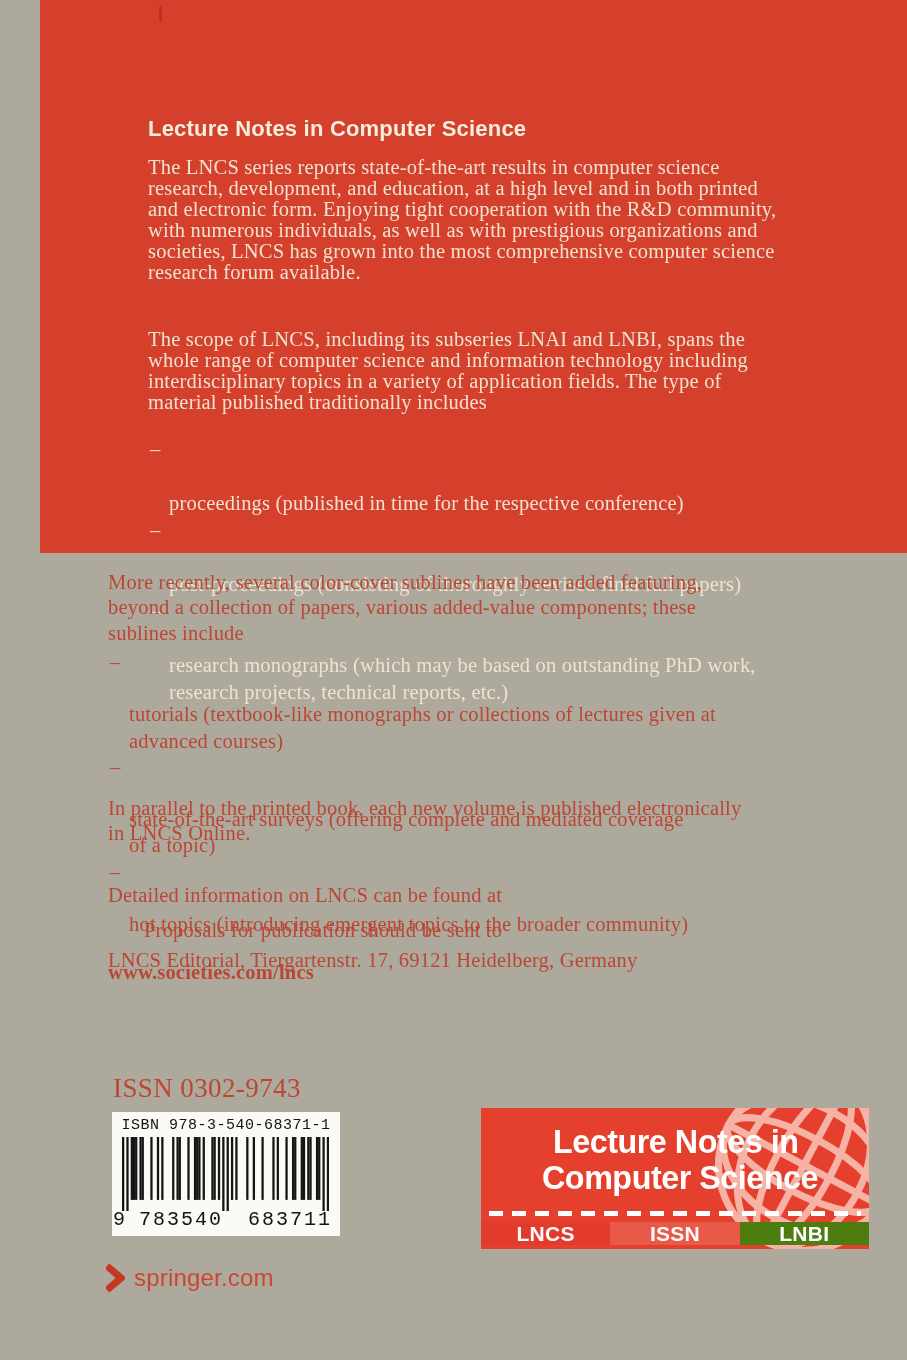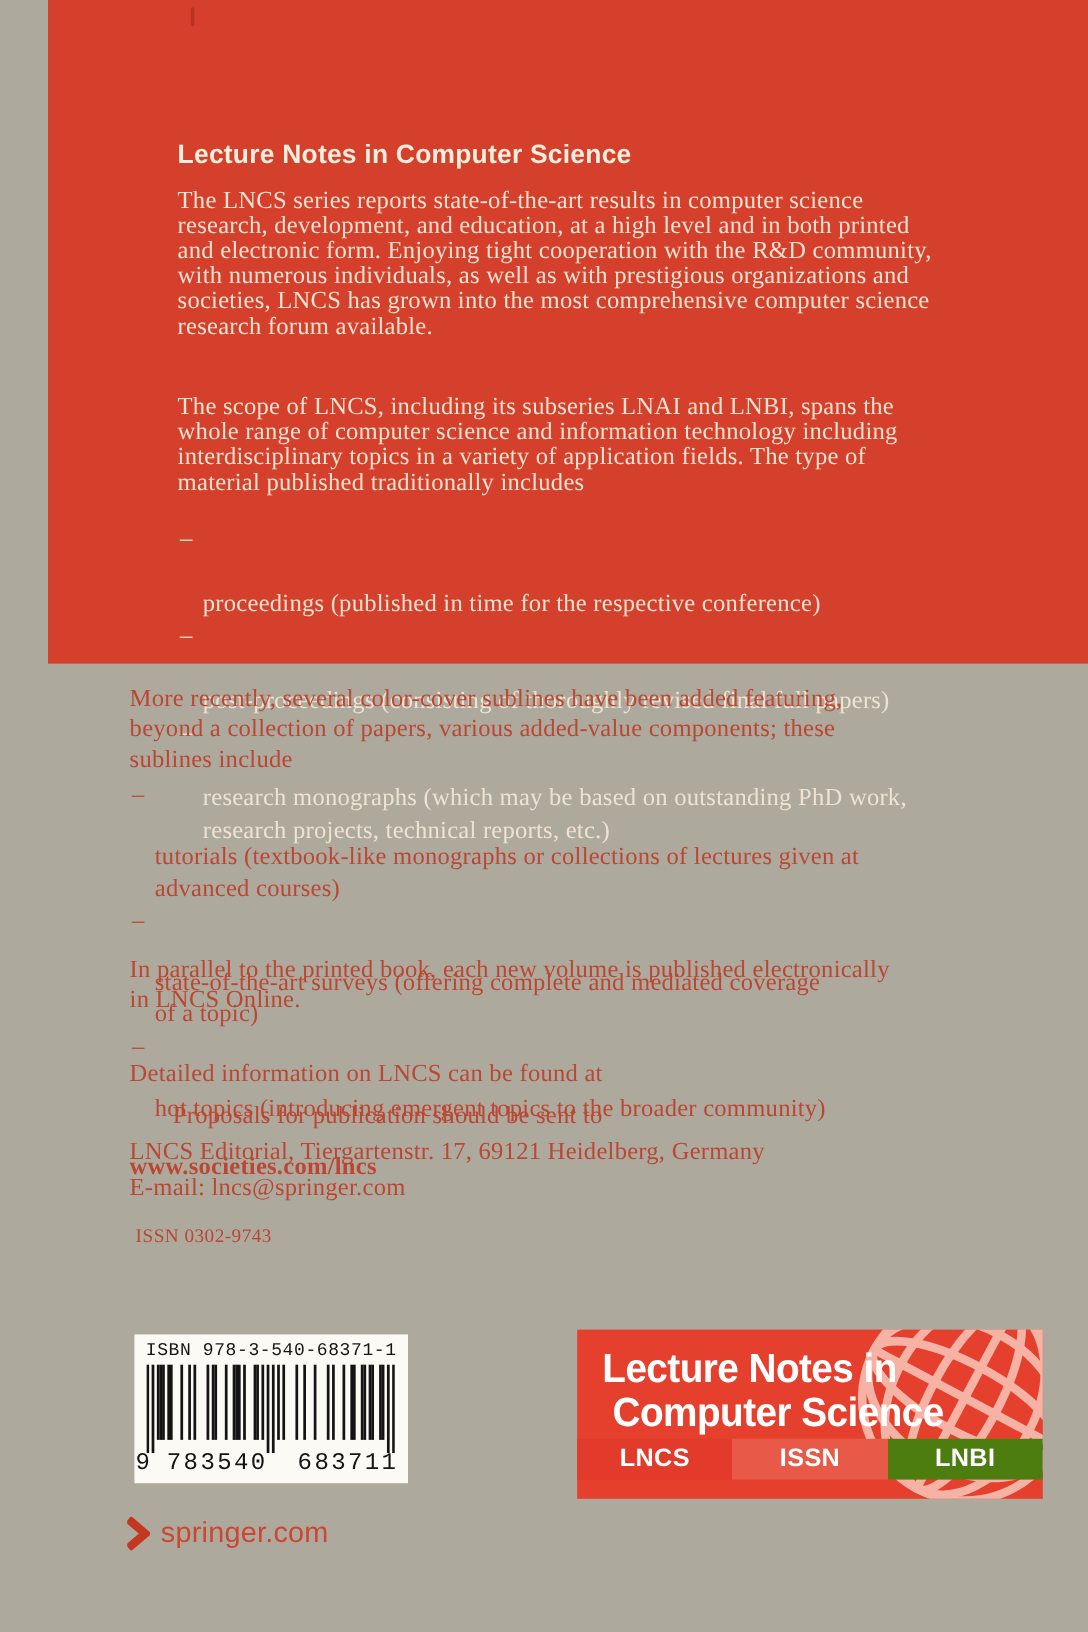--- a/index.html
+++ b/index.html
@@ -52,21 +52,21 @@
   #gintro{top:570px;}
   #bullets-gray{top:649px;color:#bc4634;}
   #bullets-gray li{color:#bc4634;line-height:26.2px;}
   #gparallel{top:796px;}
   #gdetailed{top:858px;}
   #gdetailed .bold-link{font-weight:bold;}
   .gprop-line{position:absolute;left:108px;font-size:20.5px;color:#bc4634;letter-spacing:.2px;}
   #gprop1{top:919px;margin-left:36px;}
   #gprop2{top:949px;}
   #gprop3{top:979px;}
-  #issn{position:absolute;left:113px;top:1022px;font-size:16px;color:#bc4634;letter-spacing:.4px;}
+  #issn{position:absolute;left:113px;top:1073px;font-size:27px;color:#bc4634;letter-spacing:.4px;}
   
   .barcode-box{
     position:absolute;left:112px;top:1112px;width:228px;height:124px;
     background:#fbfaf5;
   }
   .isbn-label{
     position:absolute;left:0;top:5px;width:100%;text-align:center;
     font-family:"Liberation Mono","DejaVu Sans Mono",monospace;
     font-size:15px;letter-spacing:.5px;color:#141414;
   }
@@ -92,21 +92,21 @@
     transform:scaleX(.95);transform-origin:left;
     letter-spacing:-.5px;
   }
   .logo-line1{padding-left:22px;}
   .logo-line2{padding-left:31px;}
   .logo-dash{
     position:absolute;left:8px;right:8px;top:103px;height:5px;z-index:2;
     background:repeating-linear-gradient(90deg,#ffffff 0 14px,transparent 14px 23px);
   }
   .logo-sublines{
-    position:absolute;left:0;bottom:16px;width:100%;height:34px;display:flex;z-index:2;
+    position:absolute;left:0;bottom:4px;width:100%;height:23px;display:flex;z-index:2;
   }
   .logo-seg{
     flex:1;display:flex;align-items:center;justify-content:center;
     font-family:"Liberation Sans","DejaVu Sans",sans-serif;
     font-weight:bold;font-size:21px;color:#ffffff;letter-spacing:.3px;
   }
   .globe{position:absolute;right:-30px;top:-38px;width:190px;height:190px;z-index:1;opacity:.85;}
   .globe *{stroke:#f8c7ba;stroke-width:4.5;fill:none;}
   
   .springer{
@@ -178,21 +178,20 @@
 in LNCS Online.</div>
 
   <div id="gdetailed" class="gray-par">
     <span>Detailed information on LNCS can be found at</span>
     <br>
     <span class="bold-link">www.societies.com/lncs</span>
   </div>
 
   <div id="gprop1" class="gprop-line">Proposals for publication should be sent to</div>
   <div id="gprop2" class="gprop-line">LNCS Editorial, Tiergartenstr. 17, 69121 Heidelberg, Germany</div>
-  <div id="gprop3" class="gprop-line">E-mail: lncs@springer.com</div>
 
   <div id="issn">ISSN 0302-9743</div>
 
   <div class="barcode-box">
     <div class="isbn-label">ISBN 978-3-540-68371-1</div>
     <div class="bars">
         <svg viewBox="0 0 95 40" preserveAspectRatio="none">
           <rect x="0" y="0" width="1.04" height="40"></rect>
           <rect x="2" y="0" width="1.04" height="40"></rect>
           <rect x="4" y="0" width="1.04" height="34"></rect>
@@ -234,21 +233,21 @@
           <rect x="90" y="0" width="1.04" height="34"></rect>
           <rect x="92" y="0" width="1.04" height="40"></rect>
           <rect x="94" y="0" width="1.04" height="40"></rect>
         </svg>
       </div>
     <div class="bc-digit bc-left">9</div>
     <div class="bc-digit bc-g1">783540</div>
     <div class="bc-digit bc-g2">683711</div>
   </div>
 
-  <div class="lncs-logo" style="background: rgb(229, 64, 46);">
+  <div class="lncs-logo" style="background: rgb(229, 64, 46); text-align: center;">
     <svg class="globe" viewBox="-60 -60 120 120">
       <g transform="rotate(28)">
         <circle cx="0" cy="0" r="54"></circle>
         <ellipse cx="0" cy="0" rx="18" ry="54"></ellipse>
         <ellipse cx="0" cy="0" rx="38" ry="54"></ellipse>
         <ellipse cx="0" cy="0" rx="54" ry="18"></ellipse>
         <ellipse cx="0" cy="0" rx="54" ry="38"></ellipse>
         <line x1="-54" y1="0" x2="54" y2="0"></line>
         <line x1="0" y1="-54" x2="0" y2="54"></line>
       </g>

